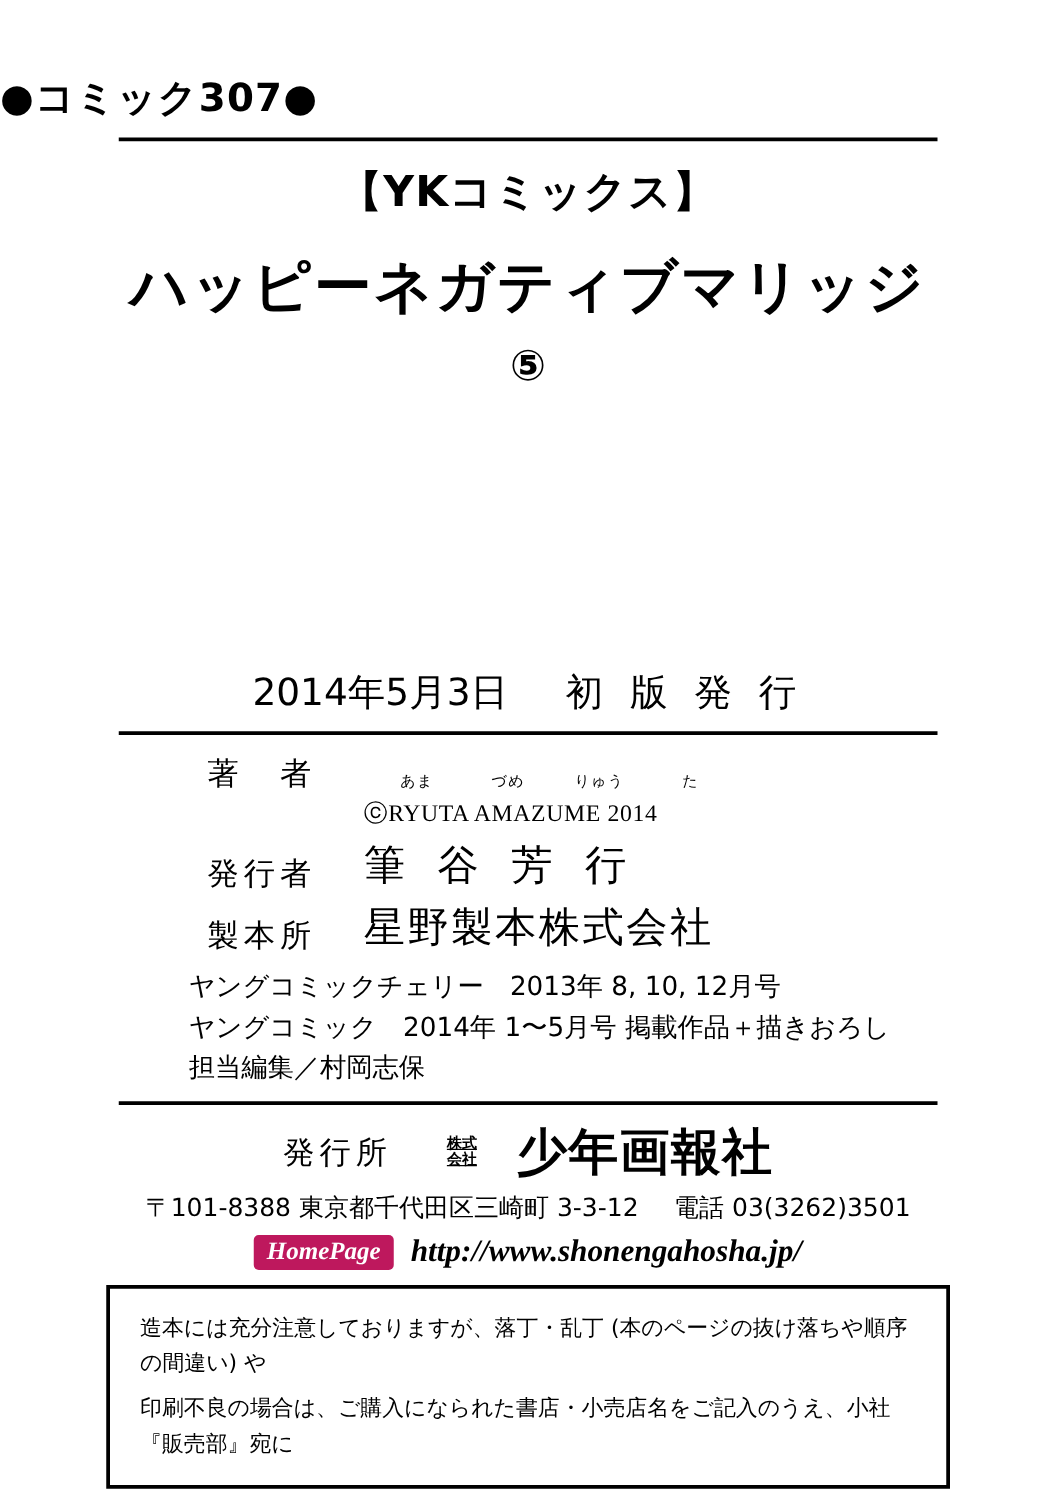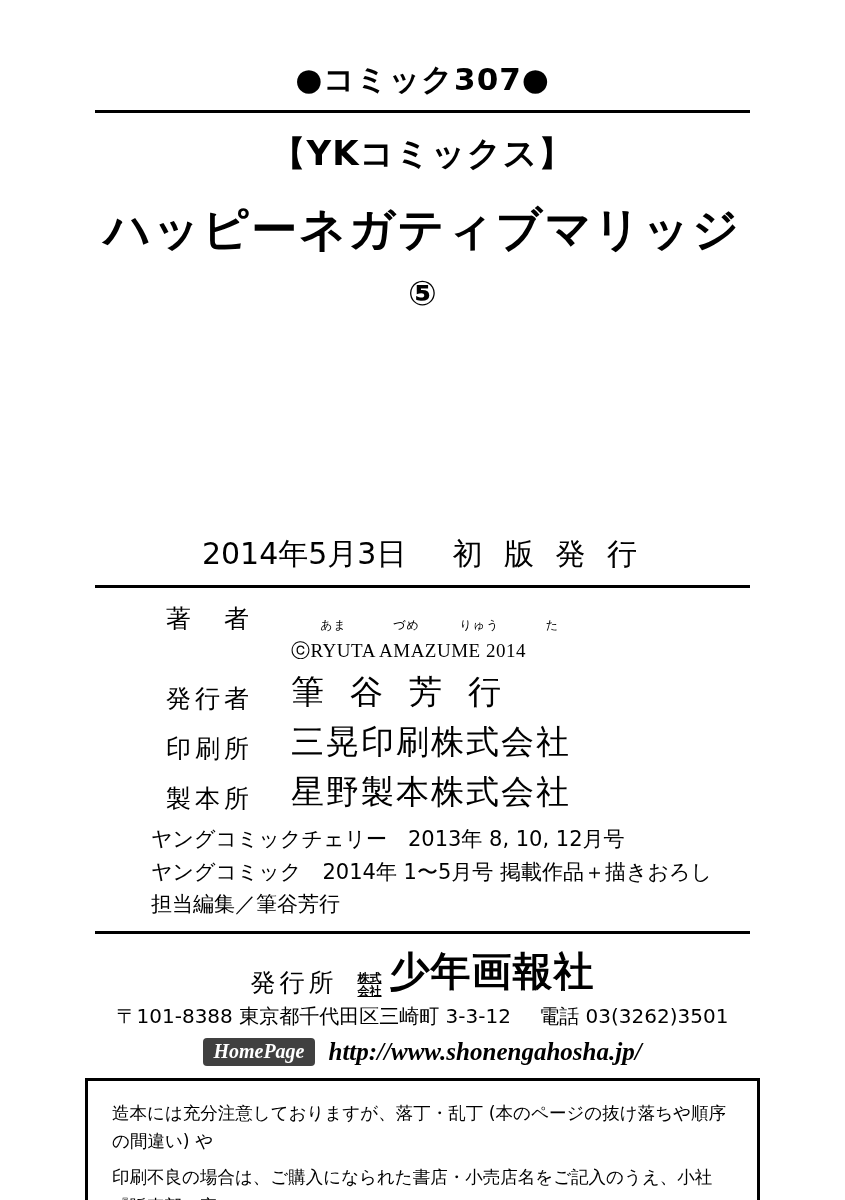--- a/index.html
+++ b/index.html
@@ -17,21 +17,21 @@
   }
   .page {
     position: relative;
     width: 845px;
     height: 1200px;
     box-sizing: border-box;
   }
 
   
   .comic-no {
-    text-align: center;
+    text-align: left;
     font-family: "DejaVu Sans", sans-serif;
     font-weight: bold;
     font-size: 31px;
     letter-spacing: 1px;
     margin-top: 62px;
     line-height: 1.1;
   }
   .rule {
     border: 0;
     border-top: 3px solid #000;
@@ -156,23 +156,24 @@
 
   .hr-pub {
     border: 0;
     border-top: 3px solid #000;
     margin: 10px 95px 0 95px;
   }
 
   
   .publisher-row {
     display: flex;
-    align-items: flex-end;
+    align-items: center;
     justify-content: center;
     margin-top: 10px;
+    gap: 24px;
   }
   .publisher-label {
     font-family: "DejaVu Sans", sans-serif;
     font-size: 25px;
     letter-spacing: 4px;
     margin-right: 20px;
   }
   .kabushiki {
     font-family: "DejaVu Sans", sans-serif;
     font-size: 12px;
@@ -197,21 +198,21 @@
   .address-tel {
     margin-left: 22px;
   }
   .url-row {
     display: flex;
     align-items: center;
     justify-content: center;
     margin-top: 8px;
   }
   .homepage-badge {
-    background: #404040;
+    background: #be185d;
     color: #fff;
     font-family: "Liberation Serif", serif;
     font-style: italic;
     font-weight: bold;
     font-size: 20px;
     padding: 2px 10px 3px 10px;
     border-radius: 4px;
     margin-right: 14px;
   }
   .url-text {
@@ -268,36 +269,32 @@
           </div>
         </div>
       </div>
       <div class="copyright">ⓒRYUTA AMAZUME  2014</div>
 
       <div class="credit-row">
         <div class="credit-label">発行者</div>
         <div class="credit-value spaced-name">筆谷芳行</div>
       </div>
 
-      <div class="credit-row">
-        <div class="credit-label">印刷所</div>
-        <div class="credit-value">三晃印刷株式会社</div>
-      </div>
 
       <div class="credit-row">
         <div class="credit-label">製本所</div>
         <div class="credit-value">星野製本株式会社</div>
       </div>
 
     </div>
 
     <div class="mag-info">
       <div>ヤングコミックチェリー　2013年 8, 10, 12月号</div>
       <div>ヤングコミック　2014年 1〜5月号 掲載作品＋描きおろし</div>
-      <div>担当編集／筆谷芳行</div>
+      <div>担当編集／村岡志保</div>
     </div>
 
     <hr class="hr-pub">
 
     <div class="publisher-row">
       <span class="publisher-label">発行所</span>
       <span class="kabushiki">
         <div>株式</div>
         <div>会社</div>
       </span>

